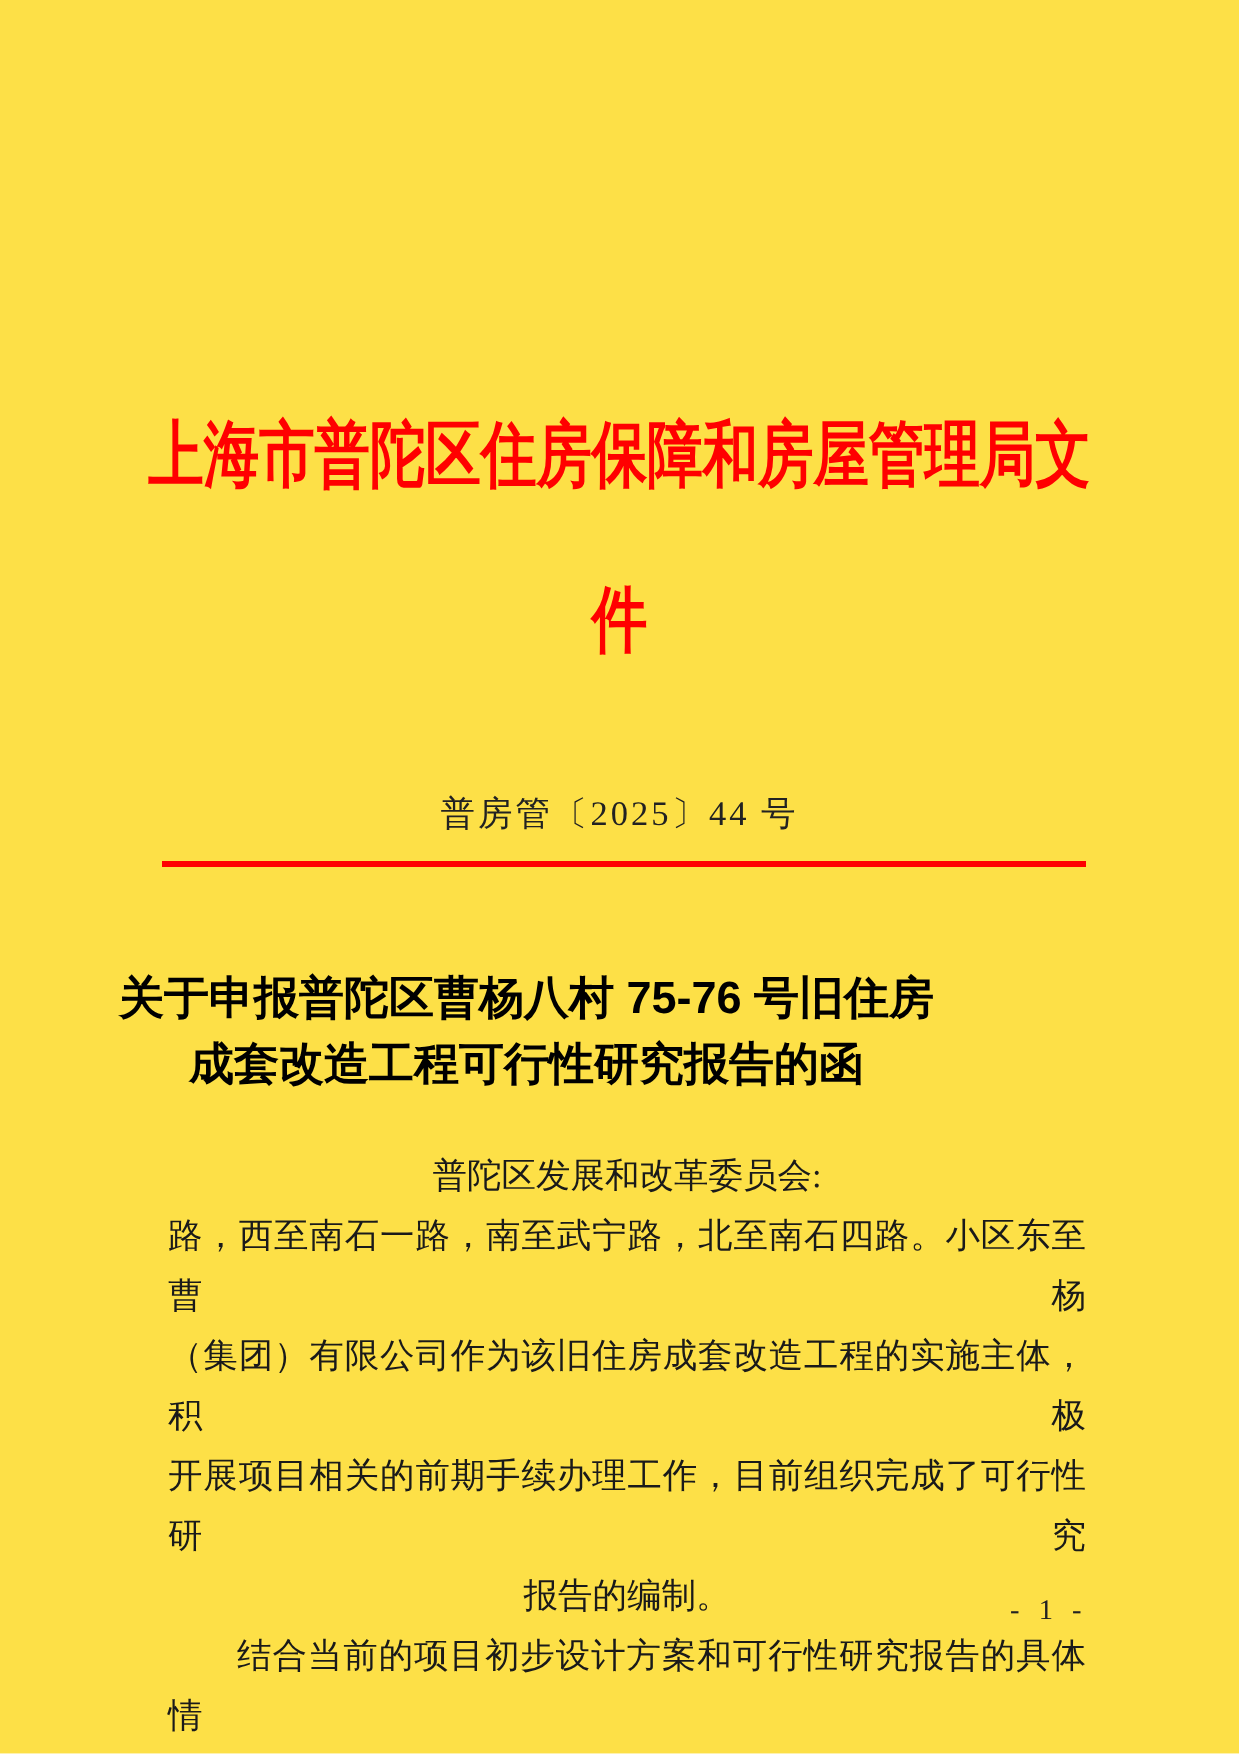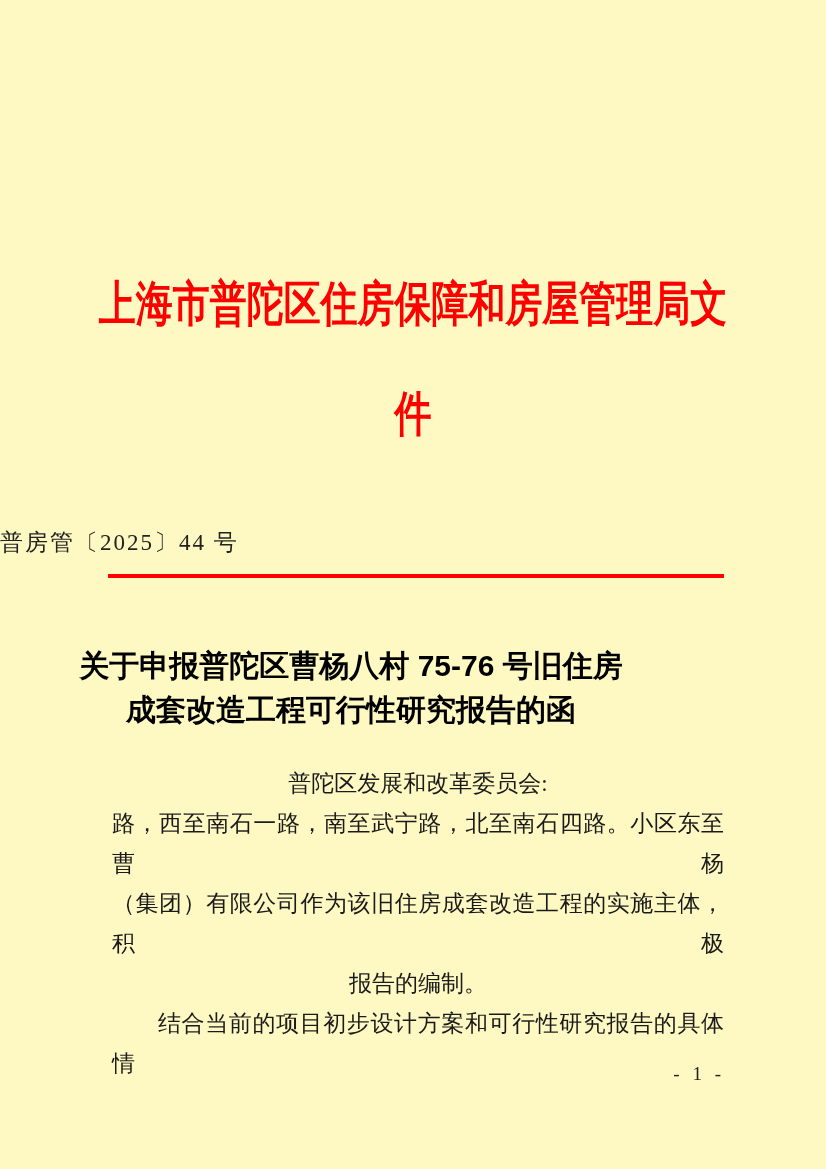--- a/index.html
+++ b/index.html
@@ -4,21 +4,21 @@
 <style>
   html, body {
     margin: 0;
     padding: 0;
     background: #ffffff;
   }
   .page {
     position: relative;
     width: 826px;
     height: 1169px;
-    background: #fef9c3;
+    background: #fde047;
     overflow: hidden;
     font-family: "Liberation Serif", serif;
     color: #1a1a1a;
   }
 
   
   .red-header {
     position: absolute;
     top: 278px;
     left: 0;
@@ -40,20 +40,21 @@
     font-size: 48px;
     line-height: 52px;
   }
 
   
   .doc-number {
     position: absolute;
     top: 527px;
     left: 0;
     width: 826px;
+    text-align: center;
     font-size: 23px;
     line-height: 32px;
     letter-spacing: 2px;
     color: #222222;
   }
 
   
   .red-divider {
     position: absolute;
     top: 574px;
@@ -127,19 +128,20 @@
 
   <div class="doc-title">
     <div>关于申报普陀区曹杨八村 75-76 号旧住房</div>
     <div>成套改造工程可行性研究报告的函</div>
   </div>
 
   <div class="body-block">
     <div class="body-line">普陀区发展和改革委员会:</div>
     <div class="body-line jf">路，西至南石一路，南至武宁路，北至南石四路。小区东至曹杨</div>
     <div class="body-line jf">（集团）有限公司作为该旧住房成套改造工程的实施主体，积极</div>
+    <div class="body-line jf">开展项目相关的前期手续办理工作，目前组织完成了可行性研究</div>
     <div class="body-line">报告的编制。</div>
     <div class="body-line jf indent">结合当前的项目初步设计方案和可行性研究报告的具体情</div>
   </div>
 
   <div class="page-number">- 1 -</div>
 
 </div>
 
 </body></html>

